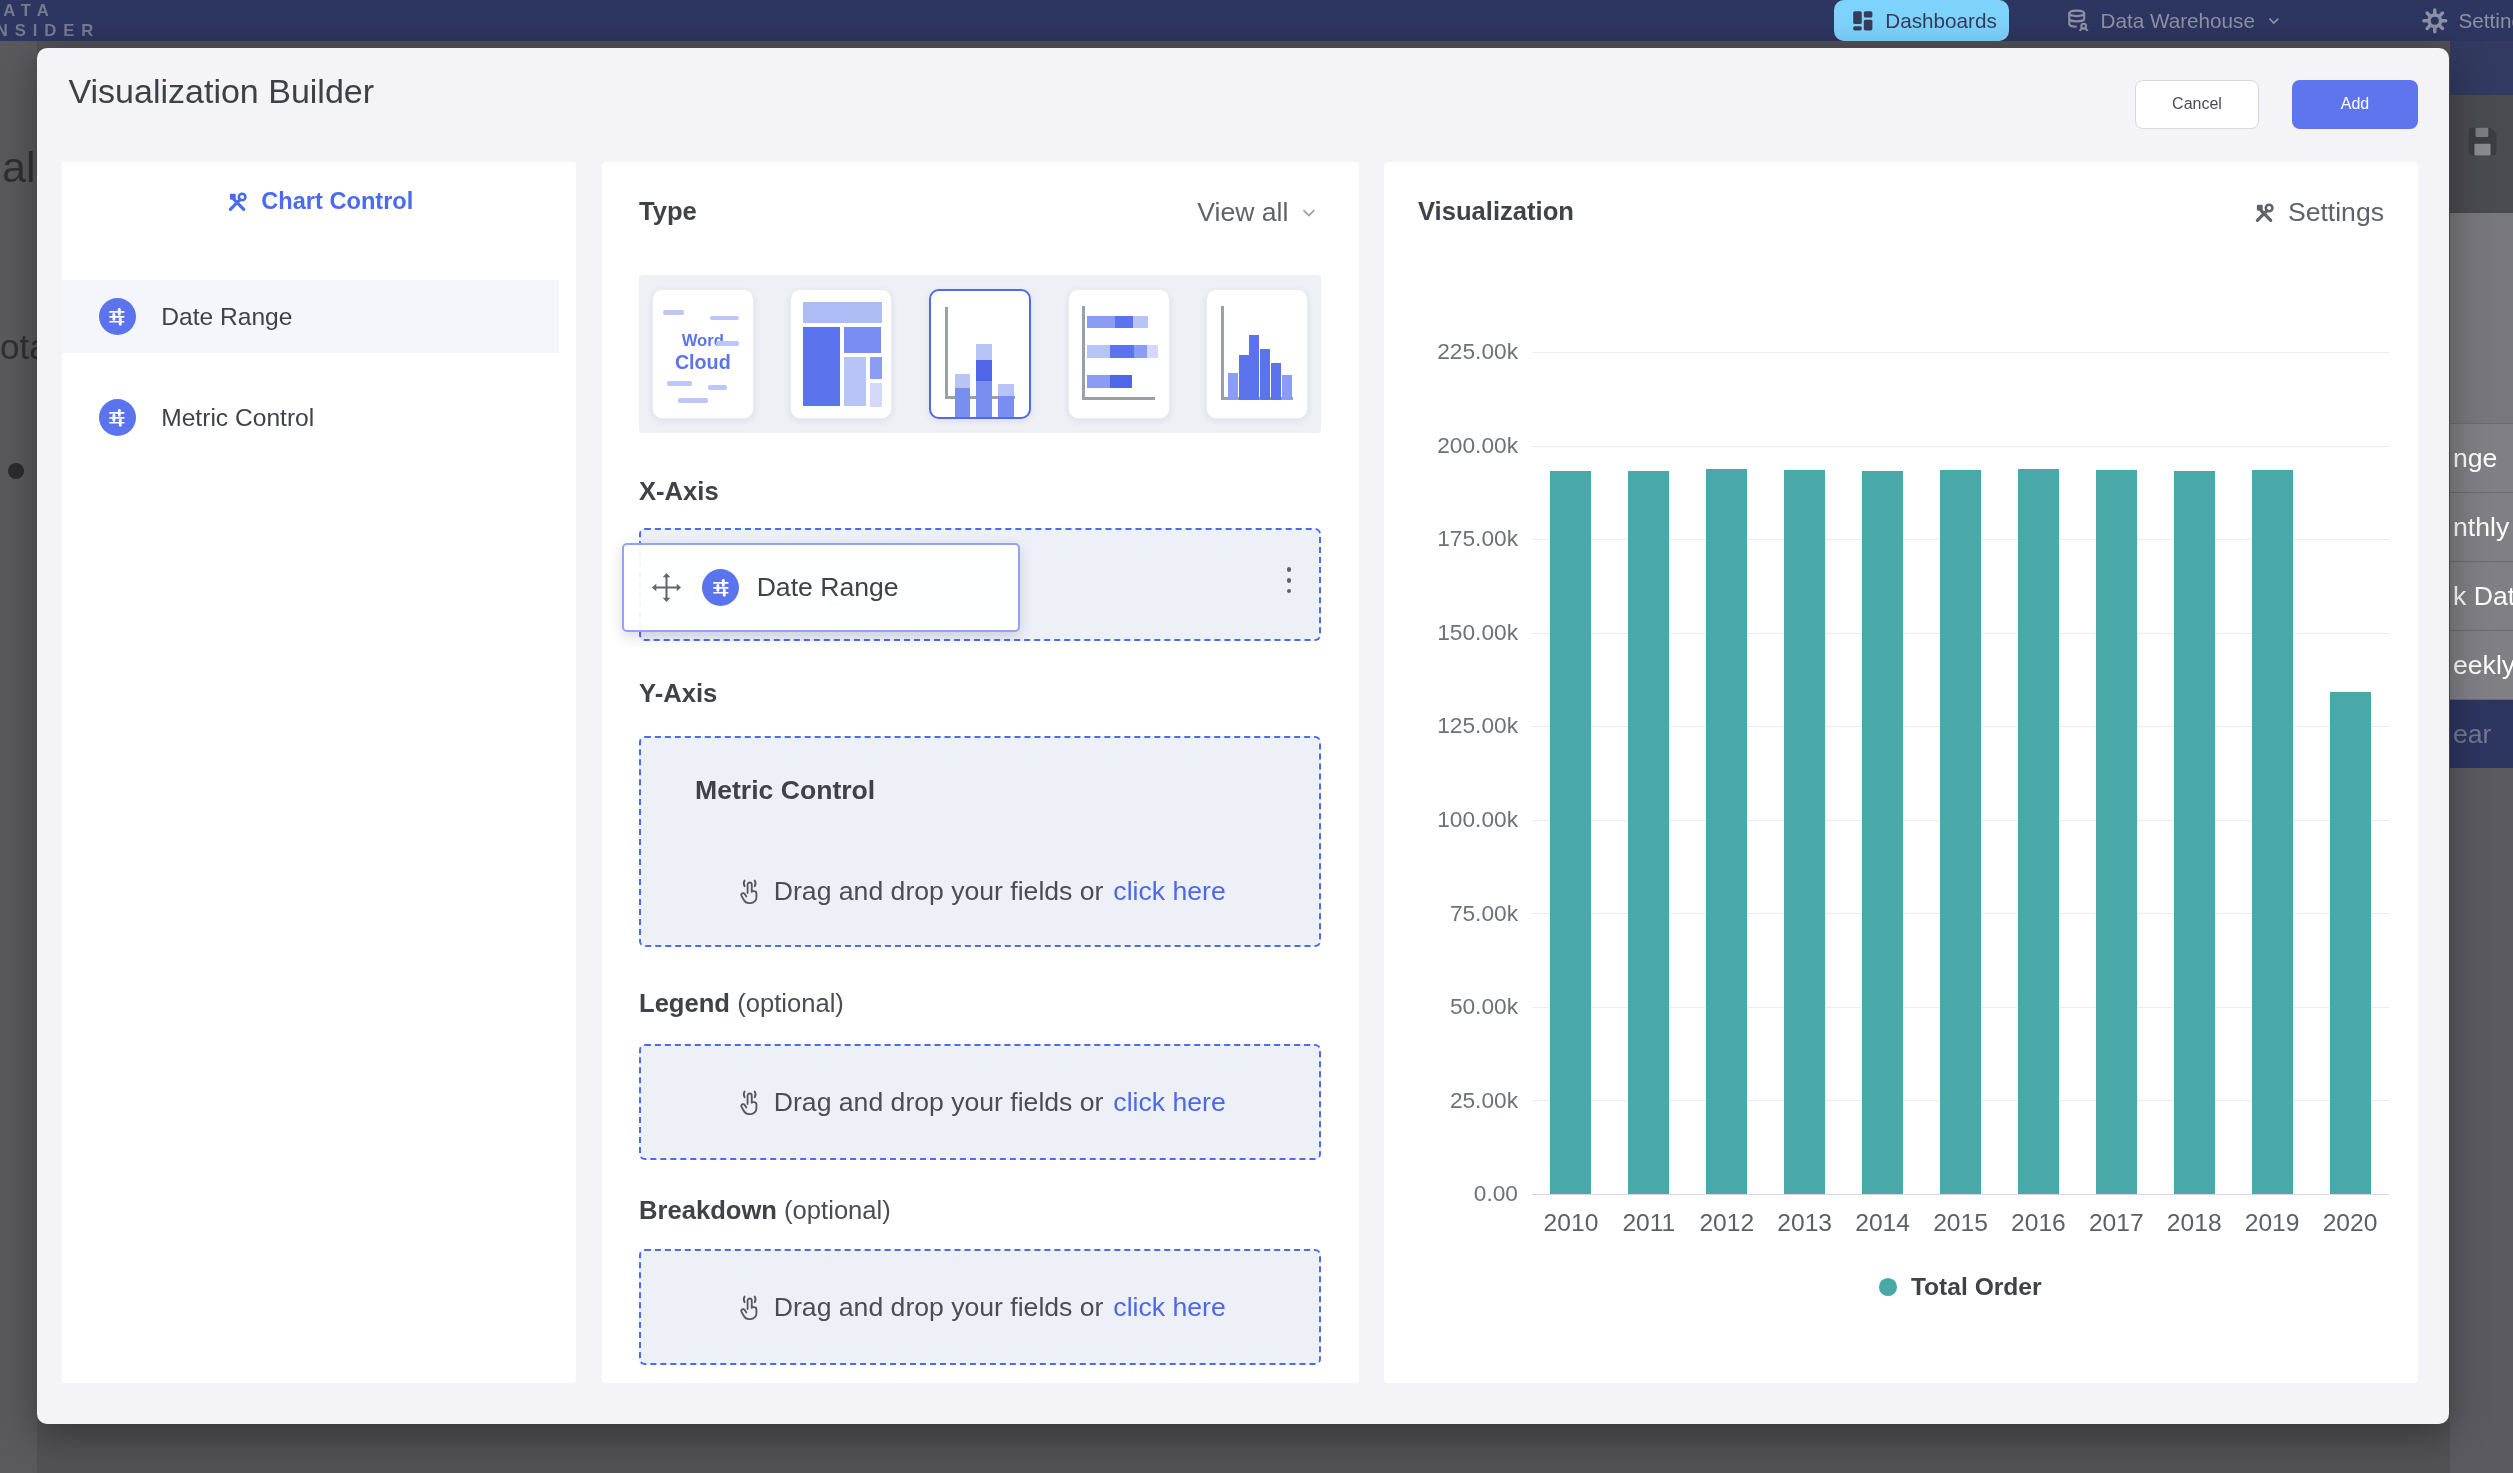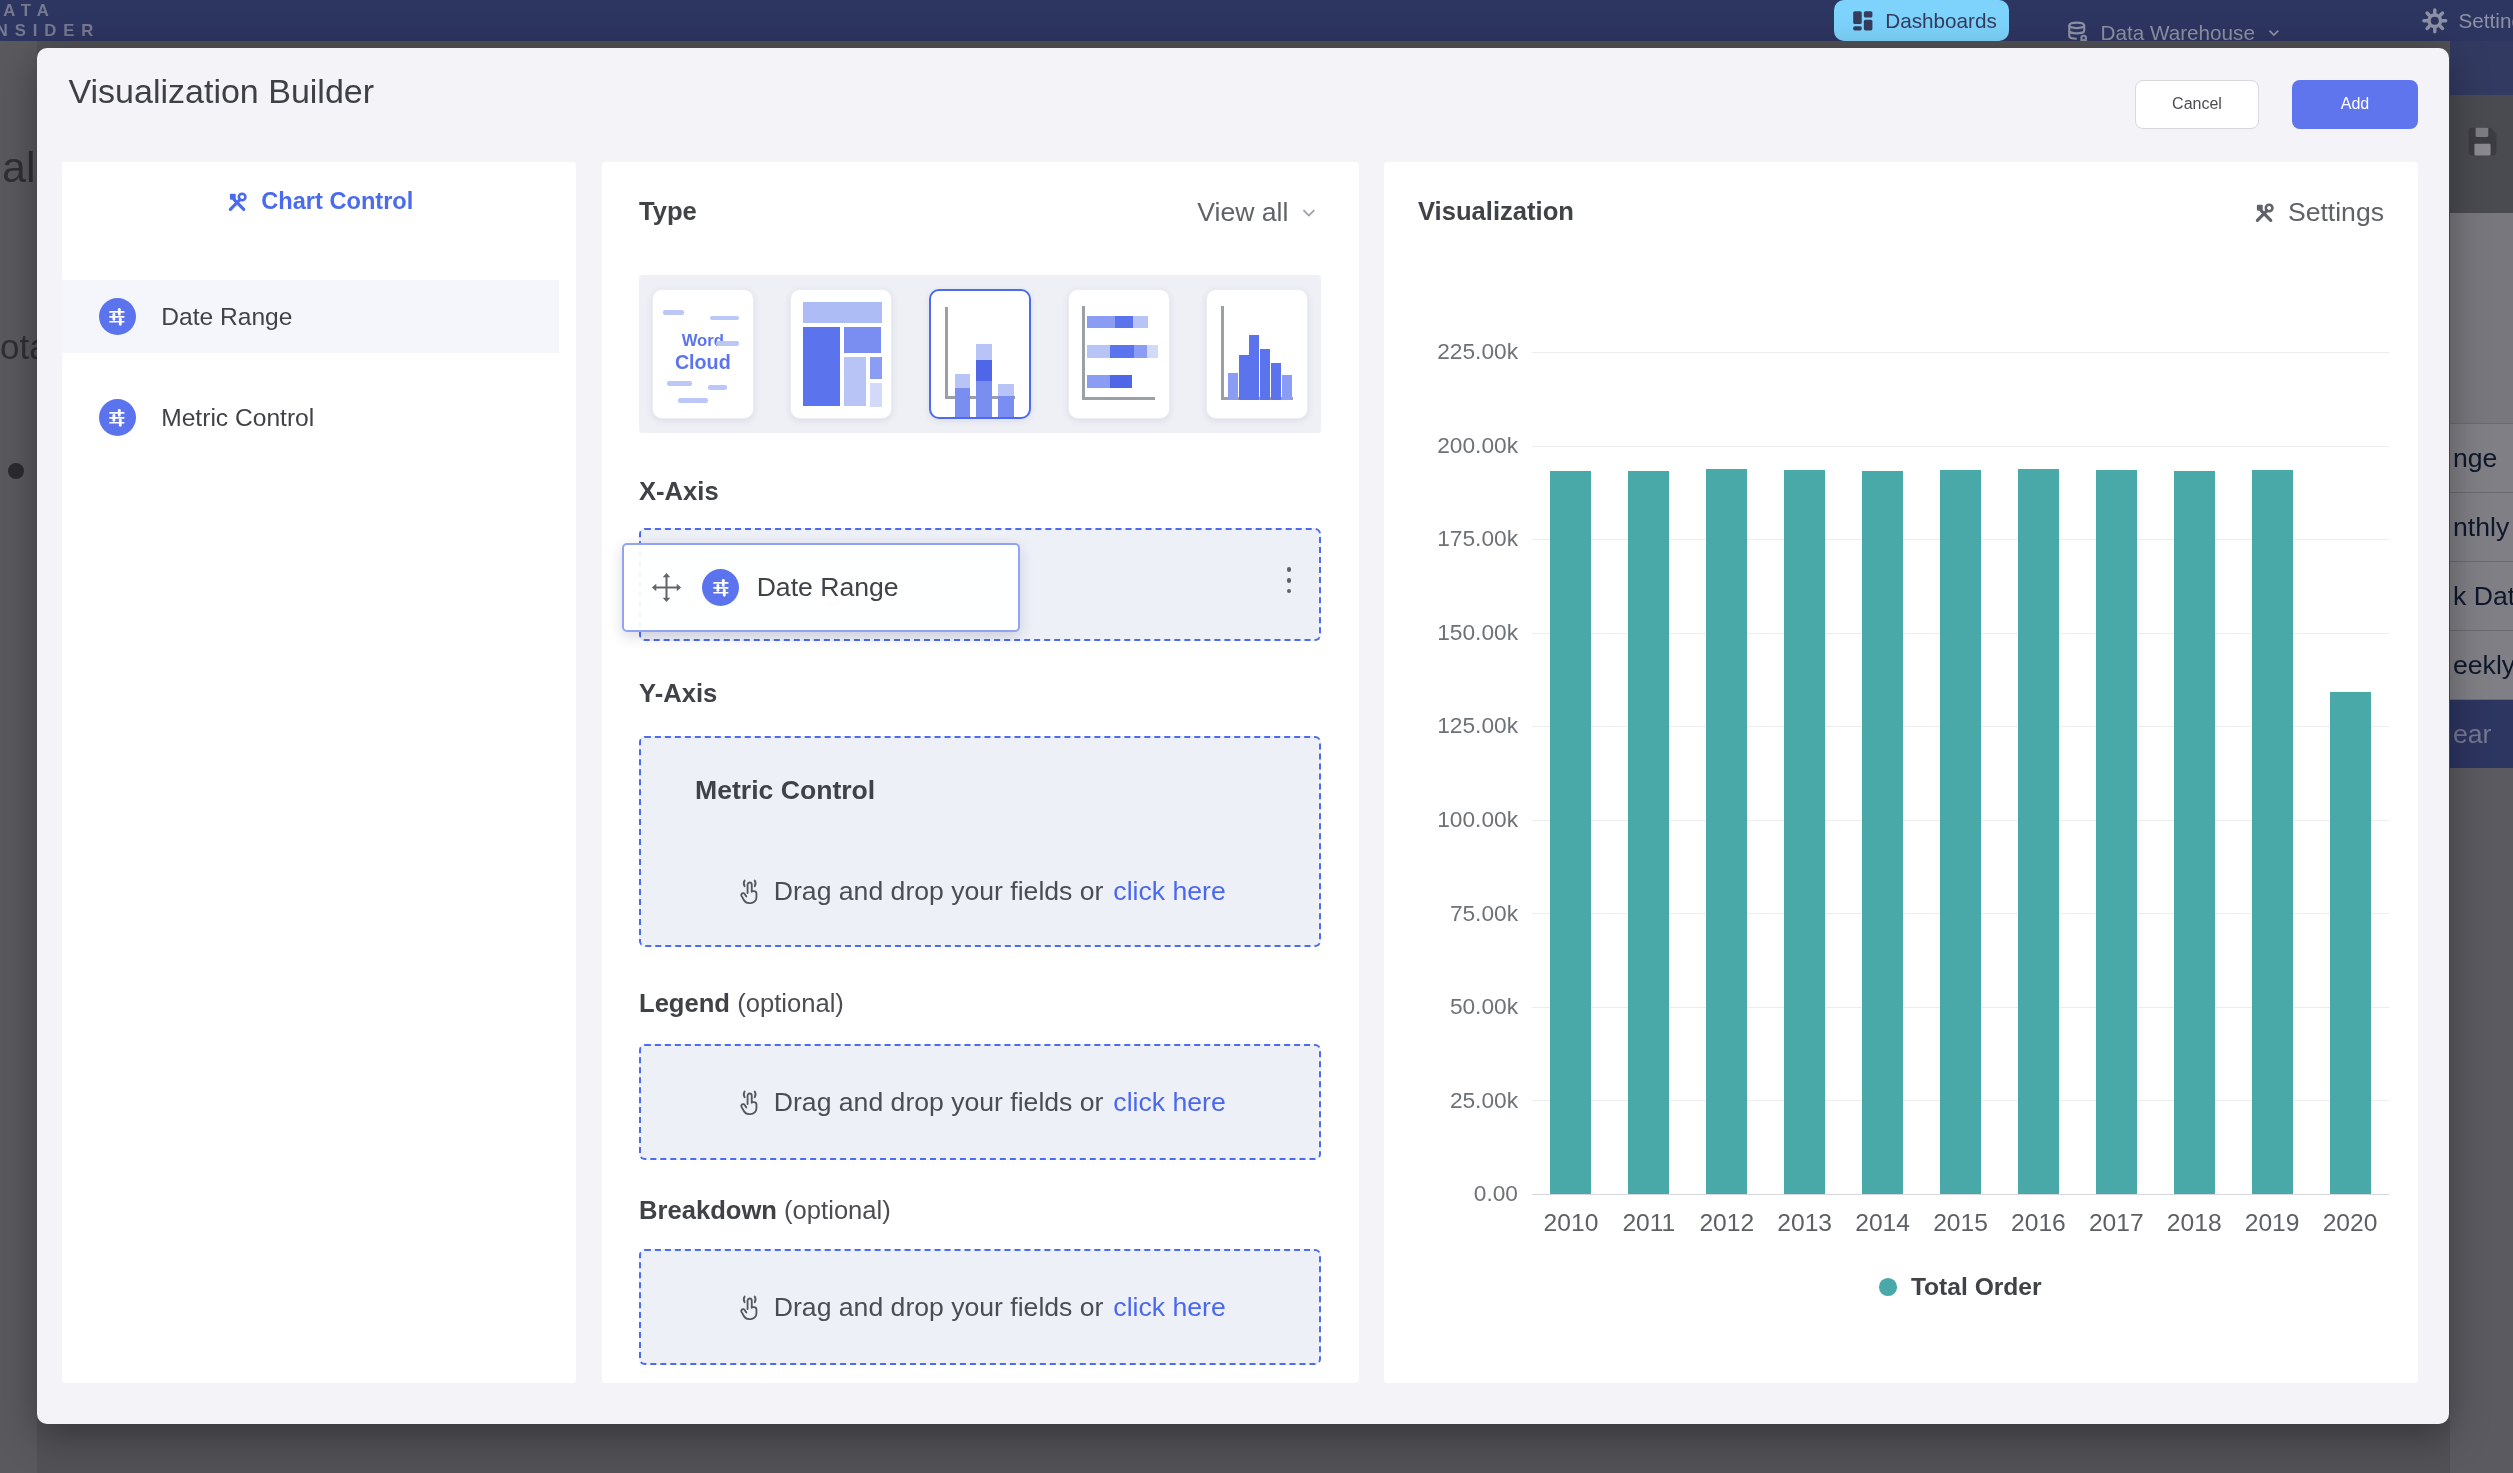--- a/index.html
+++ b/index.html
@@ -5,35 +5,35 @@
   * { margin:0; padding:0; box-sizing:border-box; }
   body { background:#2a2a2e; font-family:"Liberation Sans", sans-serif; }
   .screen { position:relative; width:2514px; height:1474px; overflow:hidden; background:#515156; }
 
   
   .navbar { position:absolute; left:0; top:0; width:2514px; height:41px; background:#2d3561; overflow:hidden; z-index:1; }
   .brand { position:absolute; left:-15.8px; top:1px; color:#767a90; font-weight:bold; letter-spacing:6.9px; font-size:16.7px; line-height:19.7px; }
   .nav-item { position:absolute; top:0; height:41px; display:flex; align-items:center; gap:9.9px; color:#8d91a4; font-size:20.7px; }
   .nav-item svg { flex:0 0 auto; }
   .nav-pill { left:1834px; width:175px; padding-left:15.8px; background:#7dd3fc; border-radius:9.9px; color:#383c5c; }
-  .nav-dw { left:2065px;margin-top:12px; }
+  .nav-dw { left:2065px; }
   .nav-set { left:2421px; }
 
   .left-strip { position:absolute; left:0; top:41px; width:37px; height:1432px; background:#59595e; z-index:1; overflow:hidden; }
   .frag { position:absolute; color:#2f2f34; }
   .frag-1 { left:2px; top:102px; font-size:43px; }
   .frag-2 { left:0; top:286px; font-size:35px; }
   .frag-dot { position:absolute; left:7.9px; top:422px; width:15.8px; height:15.8px; border-radius:50%; background:#2b2b30; }
 
   .right-strip { position:absolute; left:2450px; top:41px; width:64px; height:1432px; background:#5a5a60; z-index:1; overflow:hidden; }
   .rs-navy { position:absolute; left:0; top:0; width:64px; height:54px; background:#323a61; }
   .rs-card { position:absolute; left:0; top:54px; width:64px; height:118px; background:#4a4a51; }
   .rs-light { position:absolute; left:0; top:172px; width:64px; height:210px; background:#77777d; }
   .rs-rows { position:absolute; left:0; top:382px; width:64px; }
-  .bg-row { height:69px; background:#7f7f85; border-top:1px solid #6b6b71; color:#0f172a; font-size:26.6px; display:flex; align-items:center; padding-left:3px; white-space:nowrap; overflow:hidden; }
+  .bg-row { height:69px; background:#7f7f85; border-top:1px solid #6b6b71; color:#ffffff; font-size:26.6px; display:flex; align-items:center; padding-left:3px; white-space:nowrap; overflow:hidden; }
   .bg-row.active { background:#2d3561; color:#747892; }
   .save-icon { position:absolute; left:13.8px; top:27.6px; }
 
   
   .modal { position:absolute; left:37px; top:48px; width:2412px; height:1376px; background:#f3f3f8; border-radius:9.9px; z-index:2; box-shadow:0 9.9px 39px rgba(0,0,0,.35); }
   .modal-title { position:absolute; left:31.5px; top:23.6px; font-size:34px; font-weight:500; color:#3d4045; }
   .btn { position:absolute; top:31.5px; height:49px; border-radius:7.9px; font-size:16px; display:flex; align-items:center; justify-content:center; cursor:pointer; }
   .btn-cancel { left:2098px; width:124px; background:#ffffff; border:1px solid #d7d7dd; color:#4a4d52; }
   .btn-add { left:2255px; width:126px; background:#5f75ee; color:#ffffff; }
 

